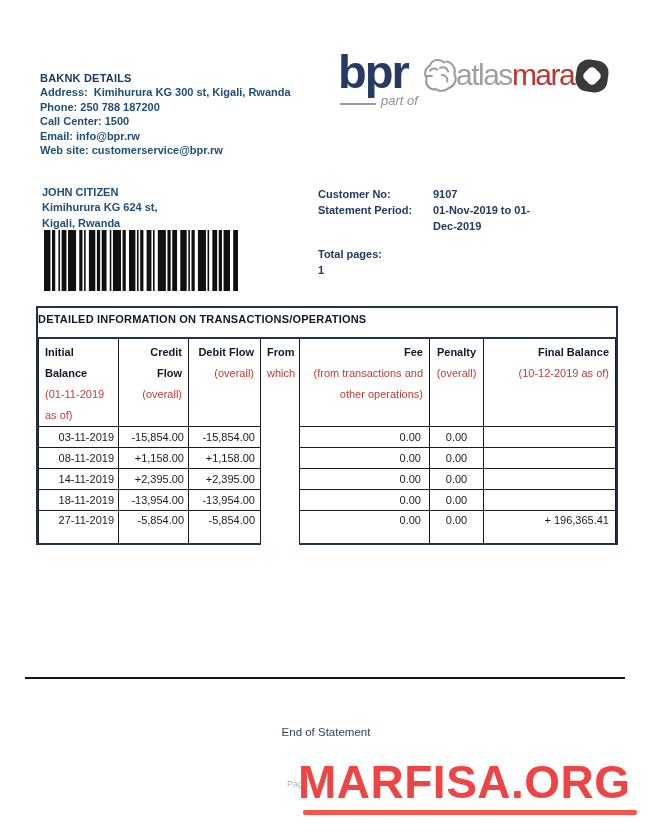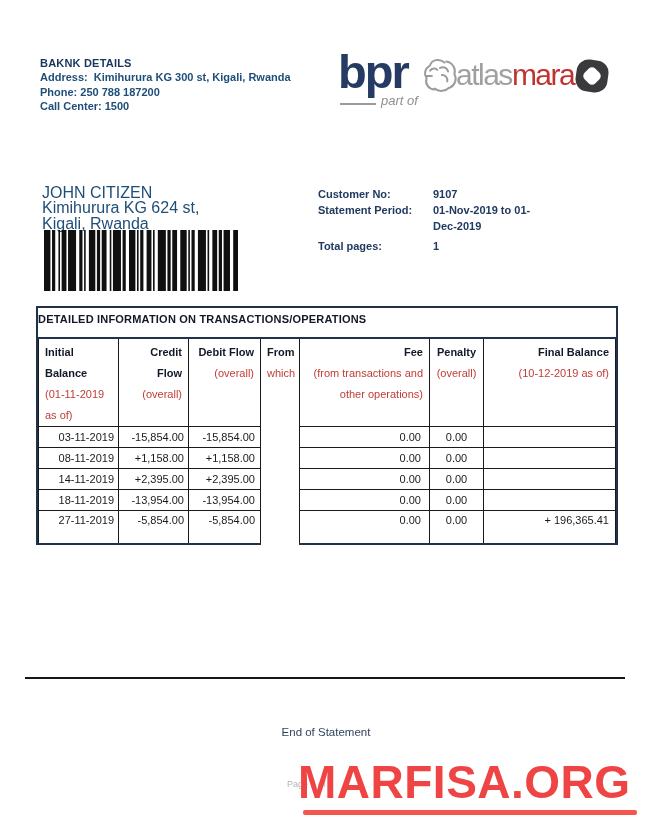--- a/index.html
+++ b/index.html
@@ -5,43 +5,43 @@
   * { margin:0; padding:0; box-sizing:border-box; }
   html,body { background:#e9e9e9; }
   .page {
     position:relative; width:652px; height:840px; margin:0 auto;
     background:#ffffff; overflow:hidden;
     font-family:"Liberation Sans", sans-serif; color:#1a1a1a;
   }
 
   
   .bank-details { position:absolute; left:40px; top:56px; font-size:11px; font-weight:bold; line-height:14.4px; }
-  .bank-details .bd-title { color:#17365d; letter-spacing:.2px; }
+  .bank-details .bd-title { color:#17365d; letter-spacing:.2px;margin-top:15px; }
   .bank-details .bd-line { color:#1f4e79; }
   .bank-details .bd-label { margin-right:3px; }
 
   
   .logo { position:absolute; left:336px; top:44px; width:290px; height:80px; }
   .bpr-word { position:absolute; left:2px; top:0; font-size:47px; font-weight:bold; letter-spacing:-2px; color:#263b63; line-height:56px; }
   .partof-rule { position:absolute; left:4px; top:59px; width:36px; height:2px; background:#9b9b9b; }
   .partof { position:absolute; left:45px; top:49px; font-size:13px; font-style:italic; color:#8f8f8f; }
   .lion { position:absolute; left:86px; top:13px; }
   .atlasmara { position:absolute; left:120px; top:14px; font-size:30px; font-weight:normal; letter-spacing:-1.5px; line-height:34px; }
   .atlas-part { color:#a0a0a0; }
   .mara-part { color:#c0332f; }
   .am-ring { position:absolute; left:238px; top:13px; }
 
   
-  .customer { position:absolute; left:42px; top:185px; font-size:16px; font-weight:normal; color:#1f4e79; line-height:15.4px; }
+  .customer { position:absolute; left:42px; top:185px; font-size:11px; font-weight:bold; color:#1f4e79; line-height:15.4px; }
   .barcode-wrap { position:absolute; left:44px; top:230px; width:194px; height:61px; }
   .meta { position:absolute; left:318px; top:186px; font-size:11px; font-weight:bold; color:#203a60; line-height:16px; }
   .meta-row { display:flex; }
   .meta-label { width:115px; }
   .meta-value { width:160px; }
-  .meta-row.gap-above { margin-top:4px; }
+  .meta-row.gap-above { margin-top:12px;flex-direction:column; }
 
   
   .tx { position:absolute; left:36px; top:306px; width:582px; }
   .tx-title {
     border:2.5px solid #1f3249; height:33px; line-height:22px;
     text-align:left; font-size:11px; font-weight:bold; color:#111827; letter-spacing:.2px;
   }
   .tx-grid-wrap { border-left:2.5px solid #1f3249; border-right:2.5px solid #1f3249; }
   table.tx-grid { width:100%; table-layout:fixed; border-collapse:collapse; font-size:11px; }
   .tx-grid th, .tx-grid td { border:1px solid #1a1a1a; overflow:hidden; }
@@ -77,20 +77,26 @@
   <div class="bank-details">
     <div class="bd-title">BAKNK DETAILS</div>
     <div class="bd-line">
       <span class="bd-label">Address:</span> <span>Kimihurura KG 300 st, Kigali, Rwanda</span>
     </div>
     <div class="bd-line">
       <span class="bd-label">Phone:</span><span>250 788 187200</span>
     </div>
     <div class="bd-line">
       <span class="bd-label">Call Center:</span><span>1500</span>
+    </div>
+    <div class="bd-line">
+      <span class="bd-label">Email:</span><span>info@bpr.rw</span>
+    </div>
+    <div class="bd-line">
+      <span class="bd-label">Web site:</span><span>customerservice@bpr.rw</span>
     </div>
   </div>
 
   <div class="logo">
     <div class="bpr-word">bpr</div>
     <div class="partof-rule"></div>
     <div class="partof">part of</div>
     <span class="lion">
       <svg width="36" height="38" viewBox="0 0 40 42">
         <g fill="none" stroke="#9b9b9b" stroke-width="2.2" stroke-linecap="round">

